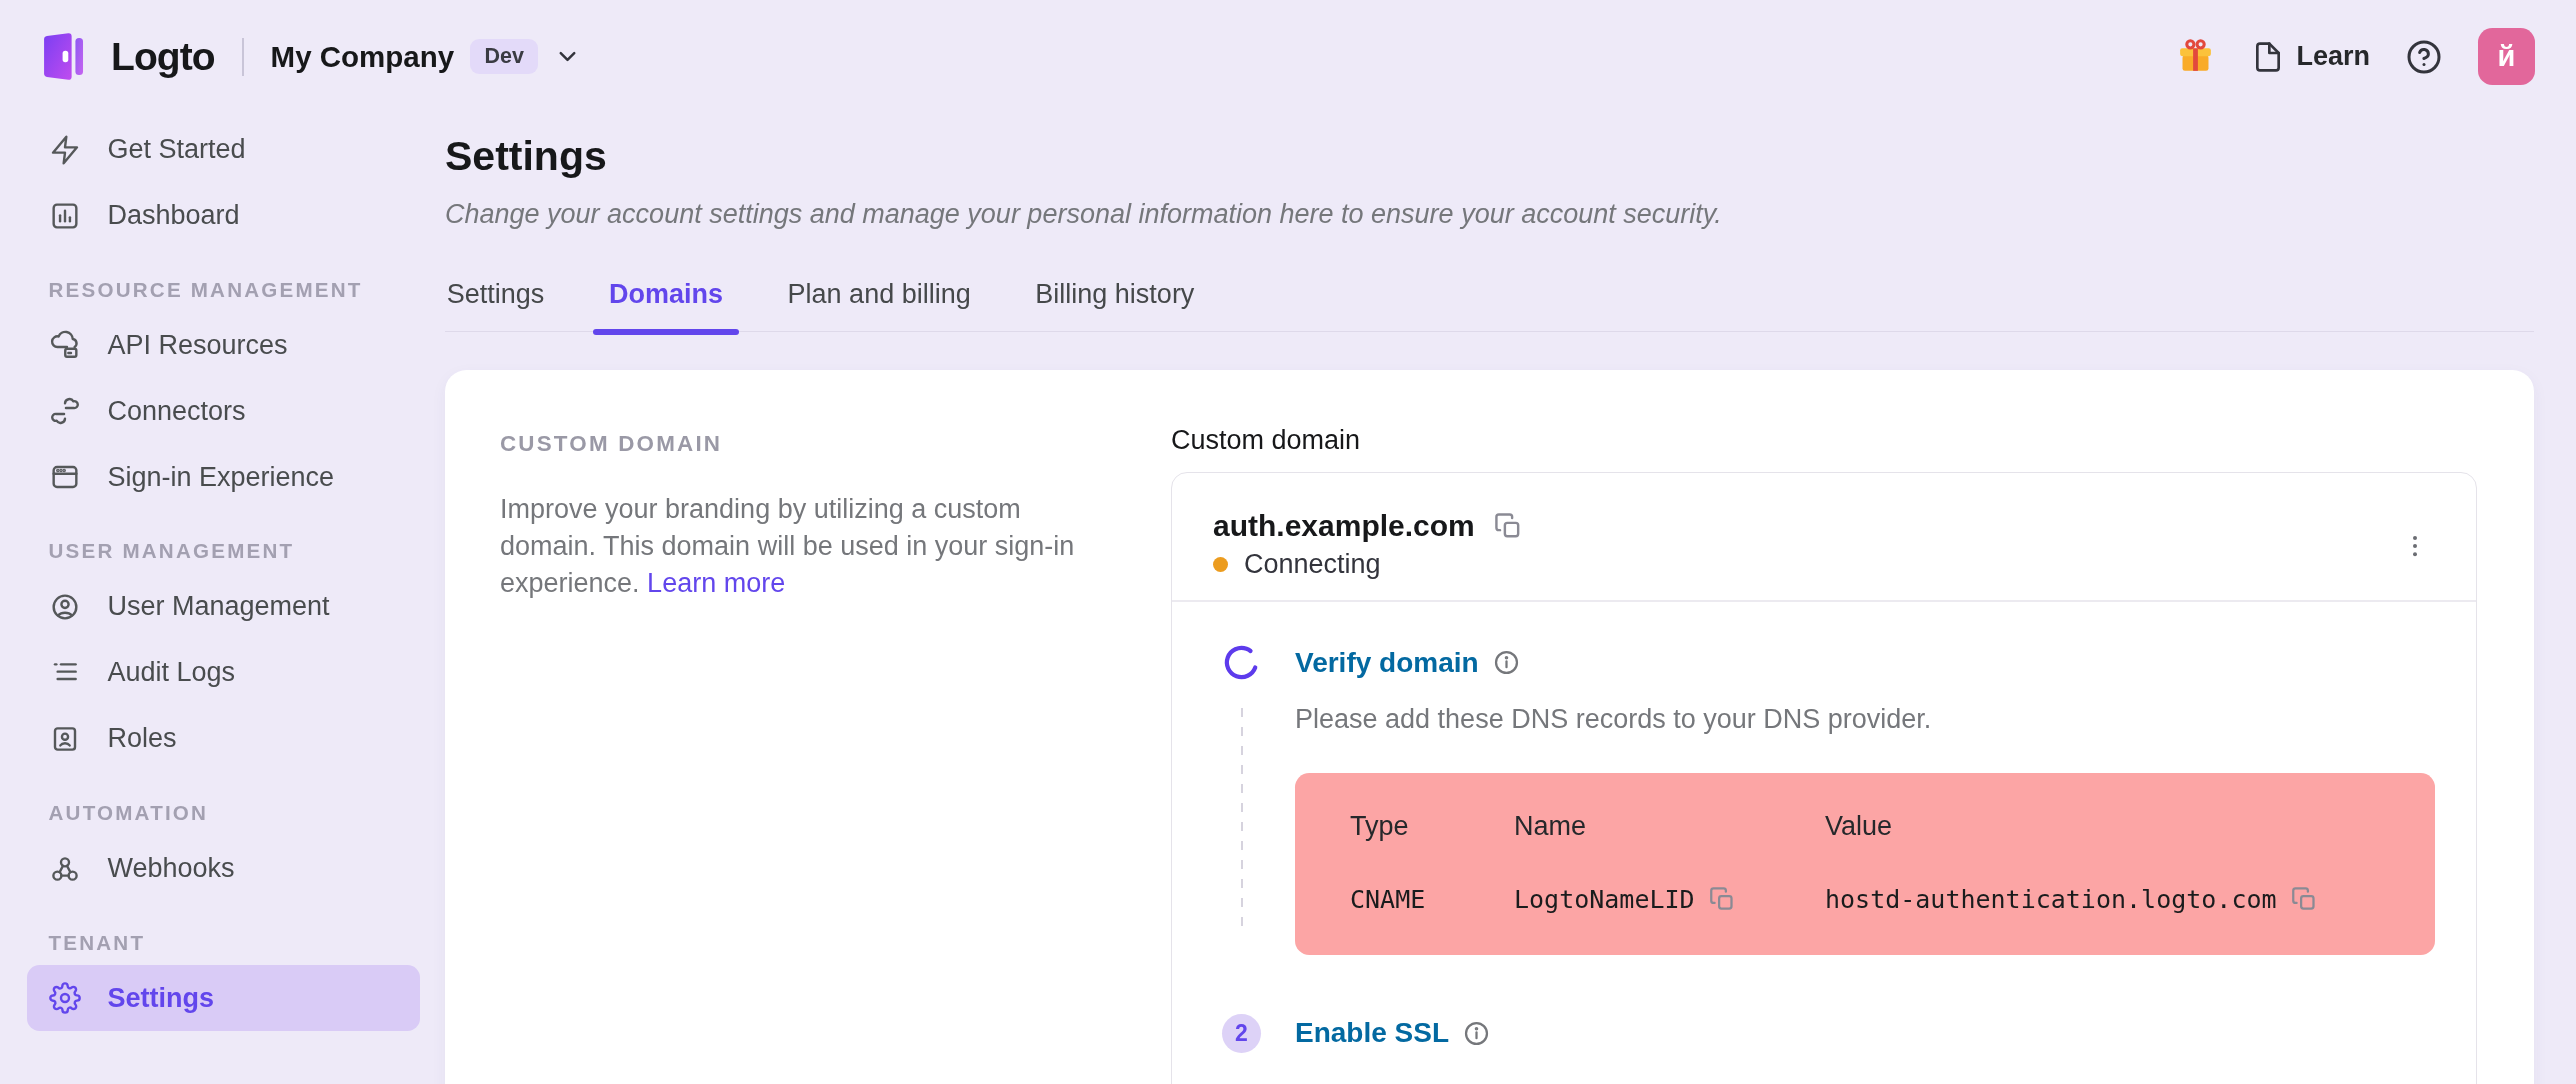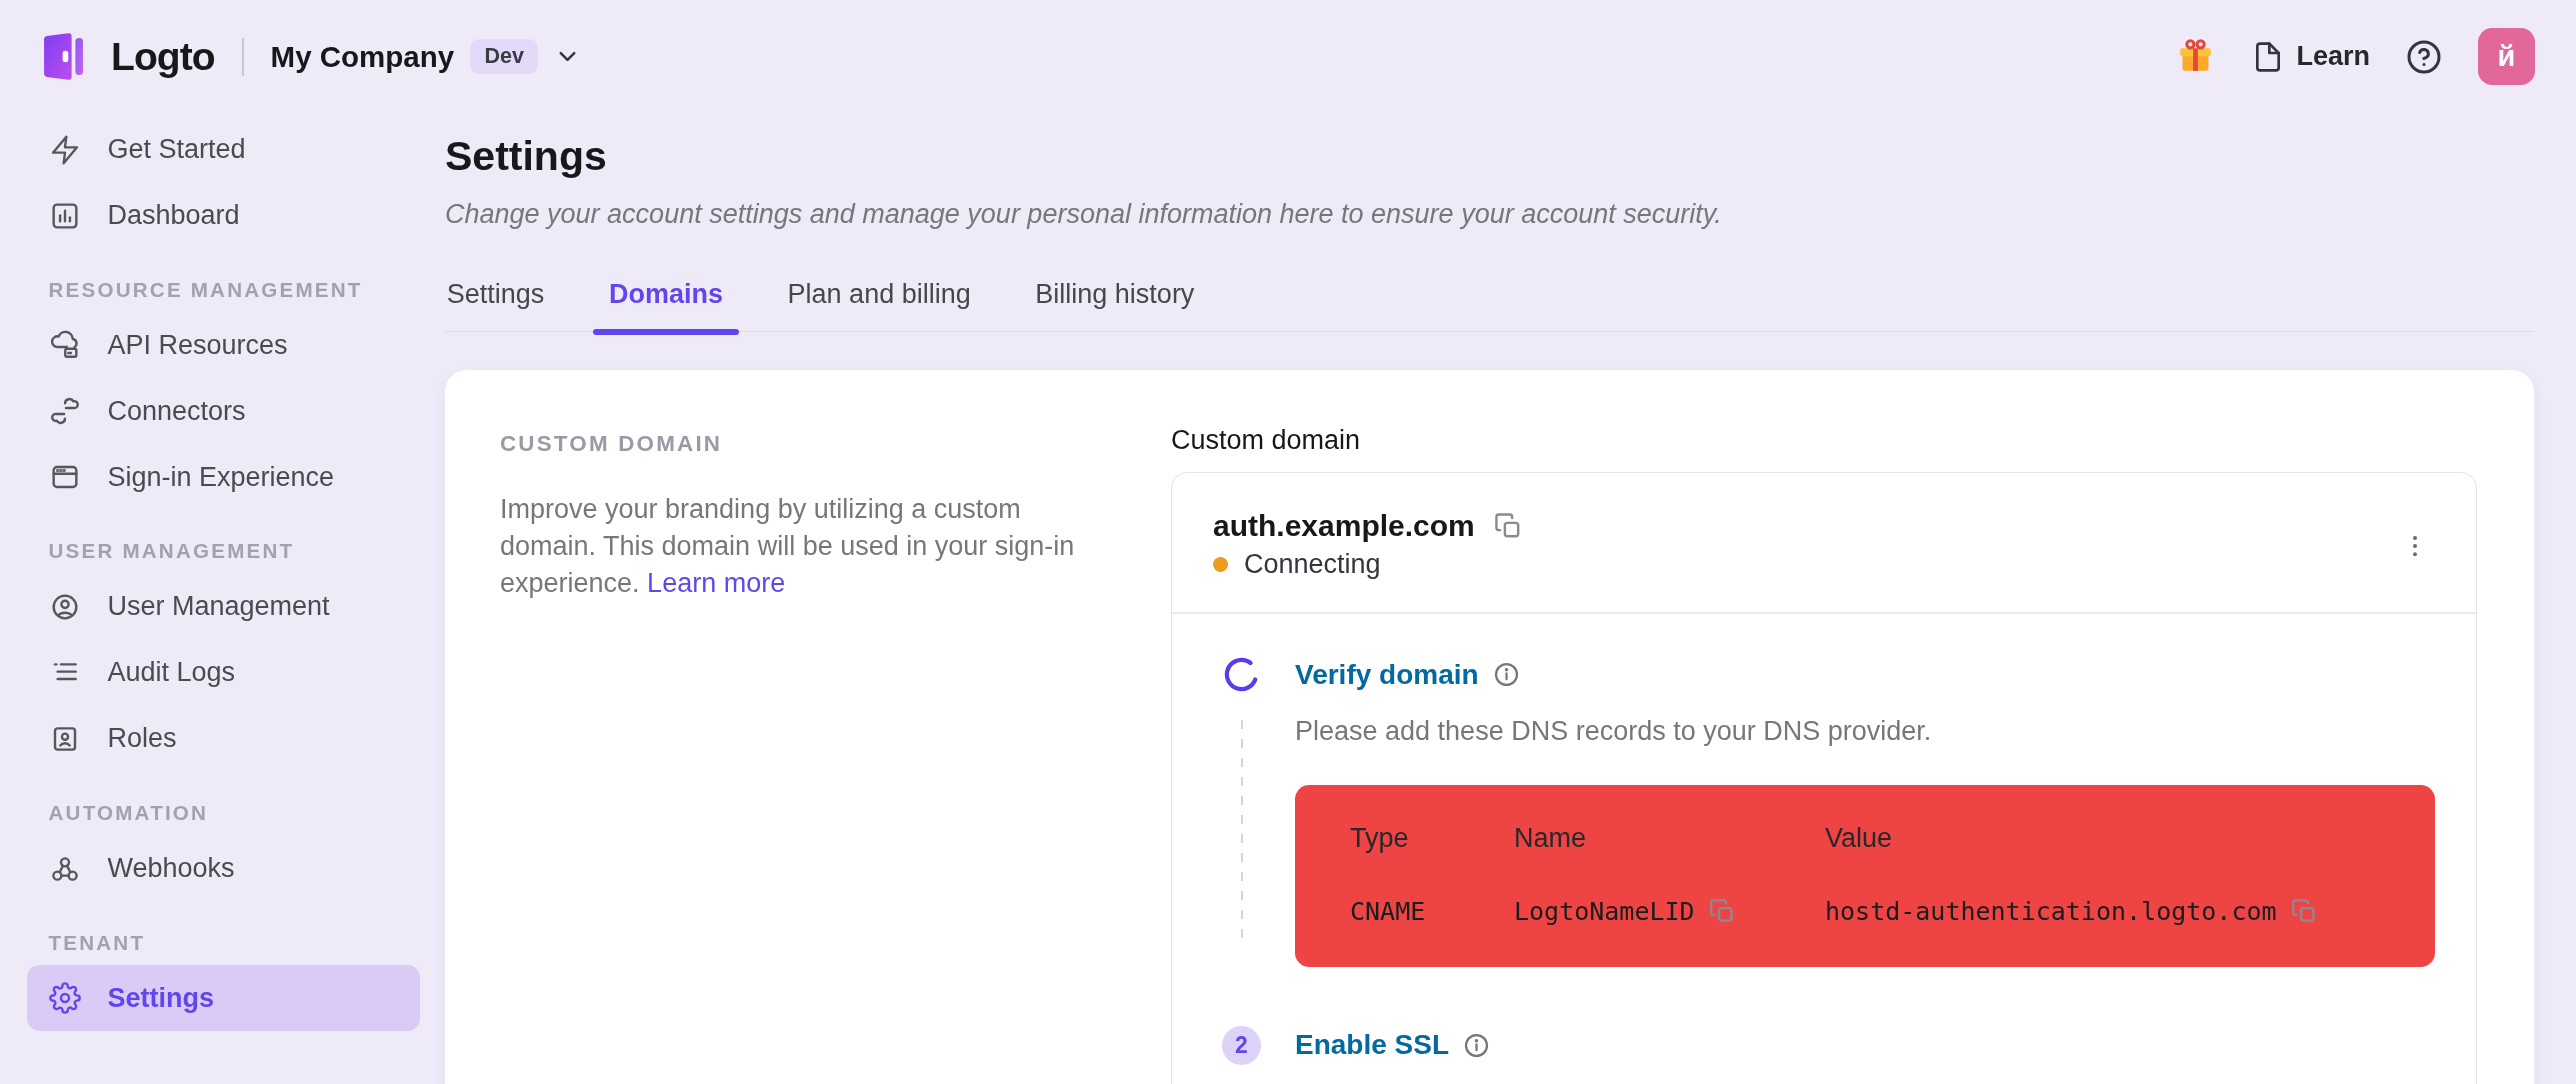--- a/index.html
+++ b/index.html
@@ -45,41 +45,41 @@
   
   .card { margin-top:38px; background:#fff; border-radius:21.5px; box-shadow:0 5.4px 16px rgba(64,52,116,.05); padding:55px 57px 86px 55px; display:flex; gap:54px; }
   .left-col { width:617px; flex:0 0 617px; }
   .panel-label { font-size:22.4px; font-weight:700; letter-spacing:2.2px; color:#9A99A6; margin-top:5.4px; }
   .panel-desc { margin-top:34px; font-size:27px; line-height:37px; color:#75777B; }
   .link { color:#6246EC; font-weight:500; cursor:pointer; text-decoration:none; }
   .right-col { flex:1; min-width:0; }
   .field-label { font-size:27px; font-weight:500; color:#17181a; margin-bottom:16px; }
 
   .domain-card { border:1.8px solid #E5E3EA; border-radius:16px; background:#fff; }
-  .domain-head { display:flex; justify-content:space-between; align-items:flex-start; padding:36px 39px 32px 41px;gap:28px; }
+  .domain-head { display:flex; justify-content:space-between; align-items:flex-start; padding:36px 39px 20px 41px;gap:28px; }
   .domain-row { display:flex; align-items:center; gap:19.7px; }
   .domain-name { font-size:30px; font-weight:700; color:#17181a; }
   .status-row { display:flex; align-items:center; gap:16px; margin-top:6px; }
   .status-dot { width:15px; height:15px; border-radius:50%; }
   .status-text { font-size:27px; color:#33343C; }
   .kebab { padding:12.5px 7.2px; margin-top:9px; cursor:pointer; }
   .hline { height:1.8px; background:#ECEAF0; }
 
   .steps { position:relative; padding:41px 41px 52px 50px; }
   .connector { position:absolute; left:69px; top:106px; height:225px; width:1.8px;
     background:repeating-linear-gradient(to bottom,#D6D3DE 0 9px, transparent 9px 19px); }
   .step { display:flex; gap:34px; position:relative; }
   .step + .step { margin-top:59px; }
   .step-marker { width:39px; flex:0 0 39px; display:flex; justify-content:center; }
   .step-num { width:39px; height:39px; border-radius:50%; background:#DDD2F7; color:#6246EC; font-size:23px; font-weight:600; display:flex; align-items:center; justify-content:center; }
   .step-body { flex:1; min-width:0; }
   .step-title-row { display:flex; align-items:center; gap:14.3px; height:39px; }
   .step-title { font-size:28px; font-weight:600; color:#0369a1; }
   .step-desc { margin-top:21.5px; font-size:27px; color:#75777B; }
-  .dns-table { margin-top:38px; background:#ef4444; border-radius:14.3px; padding:38px 36px 41px 55px;
+  .dns-table { margin-top:38px; background:#fca5a5; border-radius:14.3px; padding:38px 36px 41px 55px;
     display:grid; grid-template-columns:164px 311px 1fr; row-gap:43px; align-items:center; }
   .dns-th { font-size:27px; font-weight:500; color:#26282B; }
   .dns-td { font-family:"DejaVu Sans Mono", monospace; font-size:25px; color:#1A1C1D; display:flex; align-items:center; gap:14.3px; white-space:nowrap; }
 </style>
 </head>
 <body>
 
 <div class="app">
 
   <header class="topbar">

